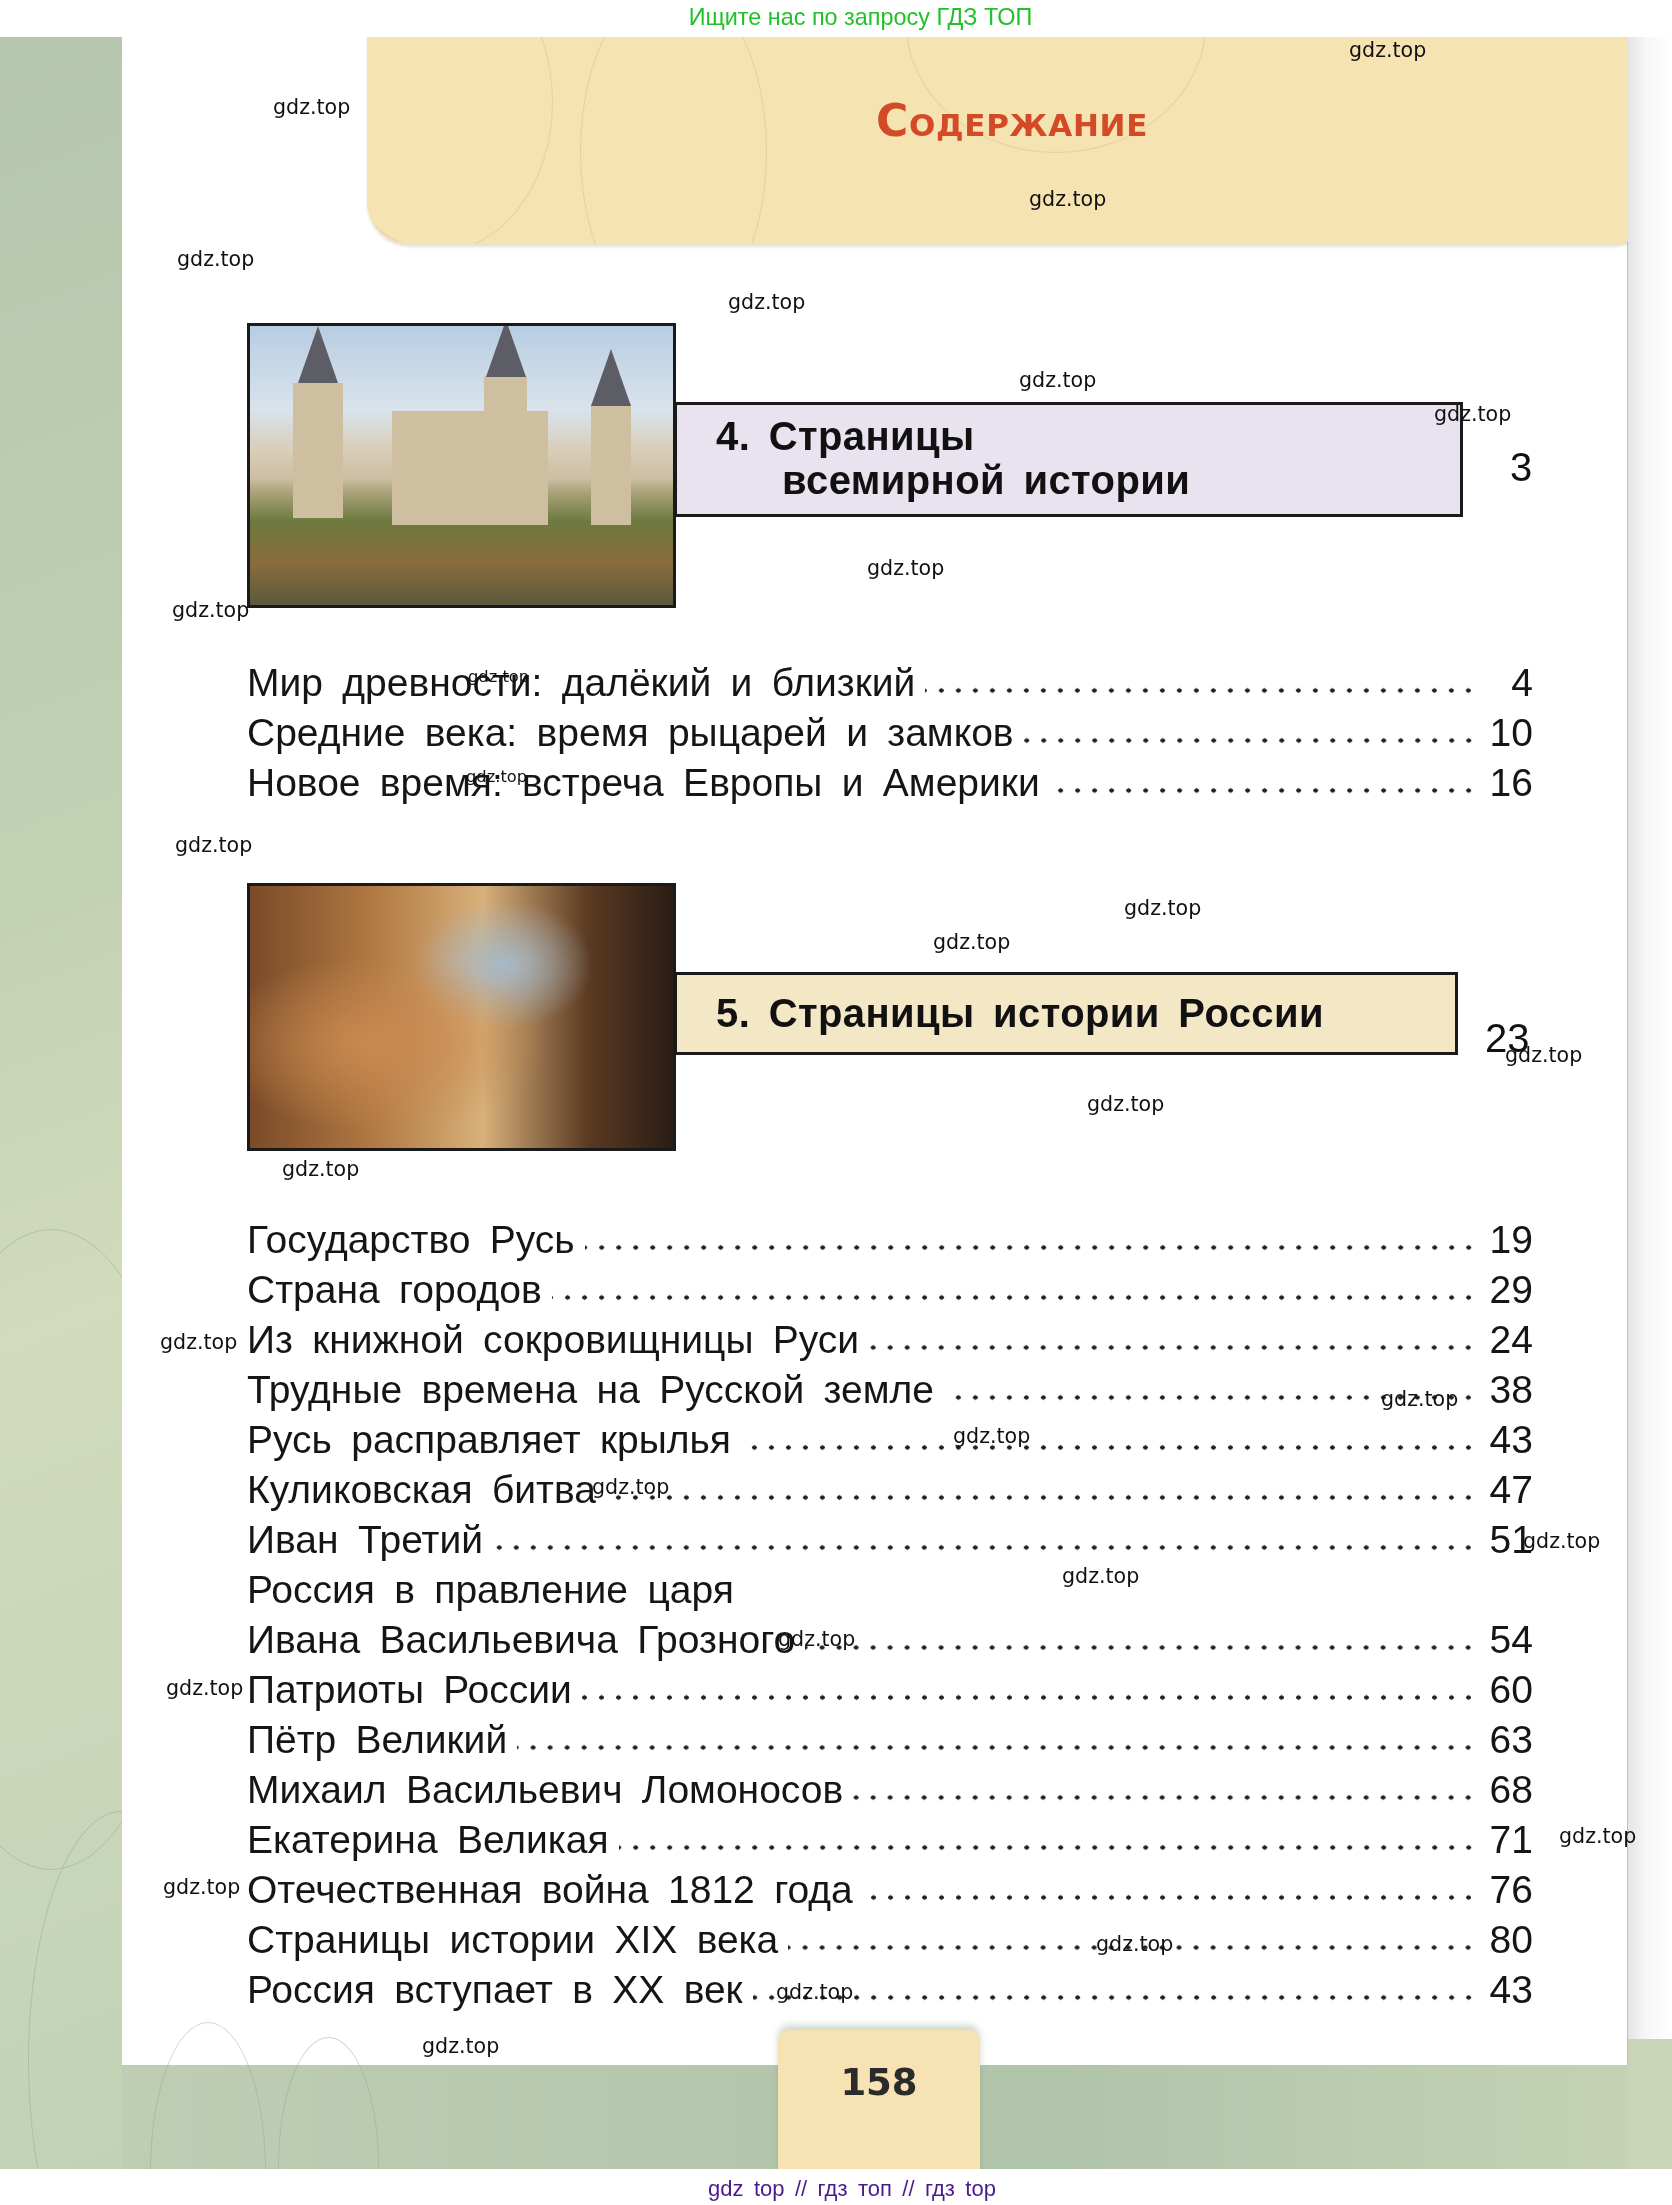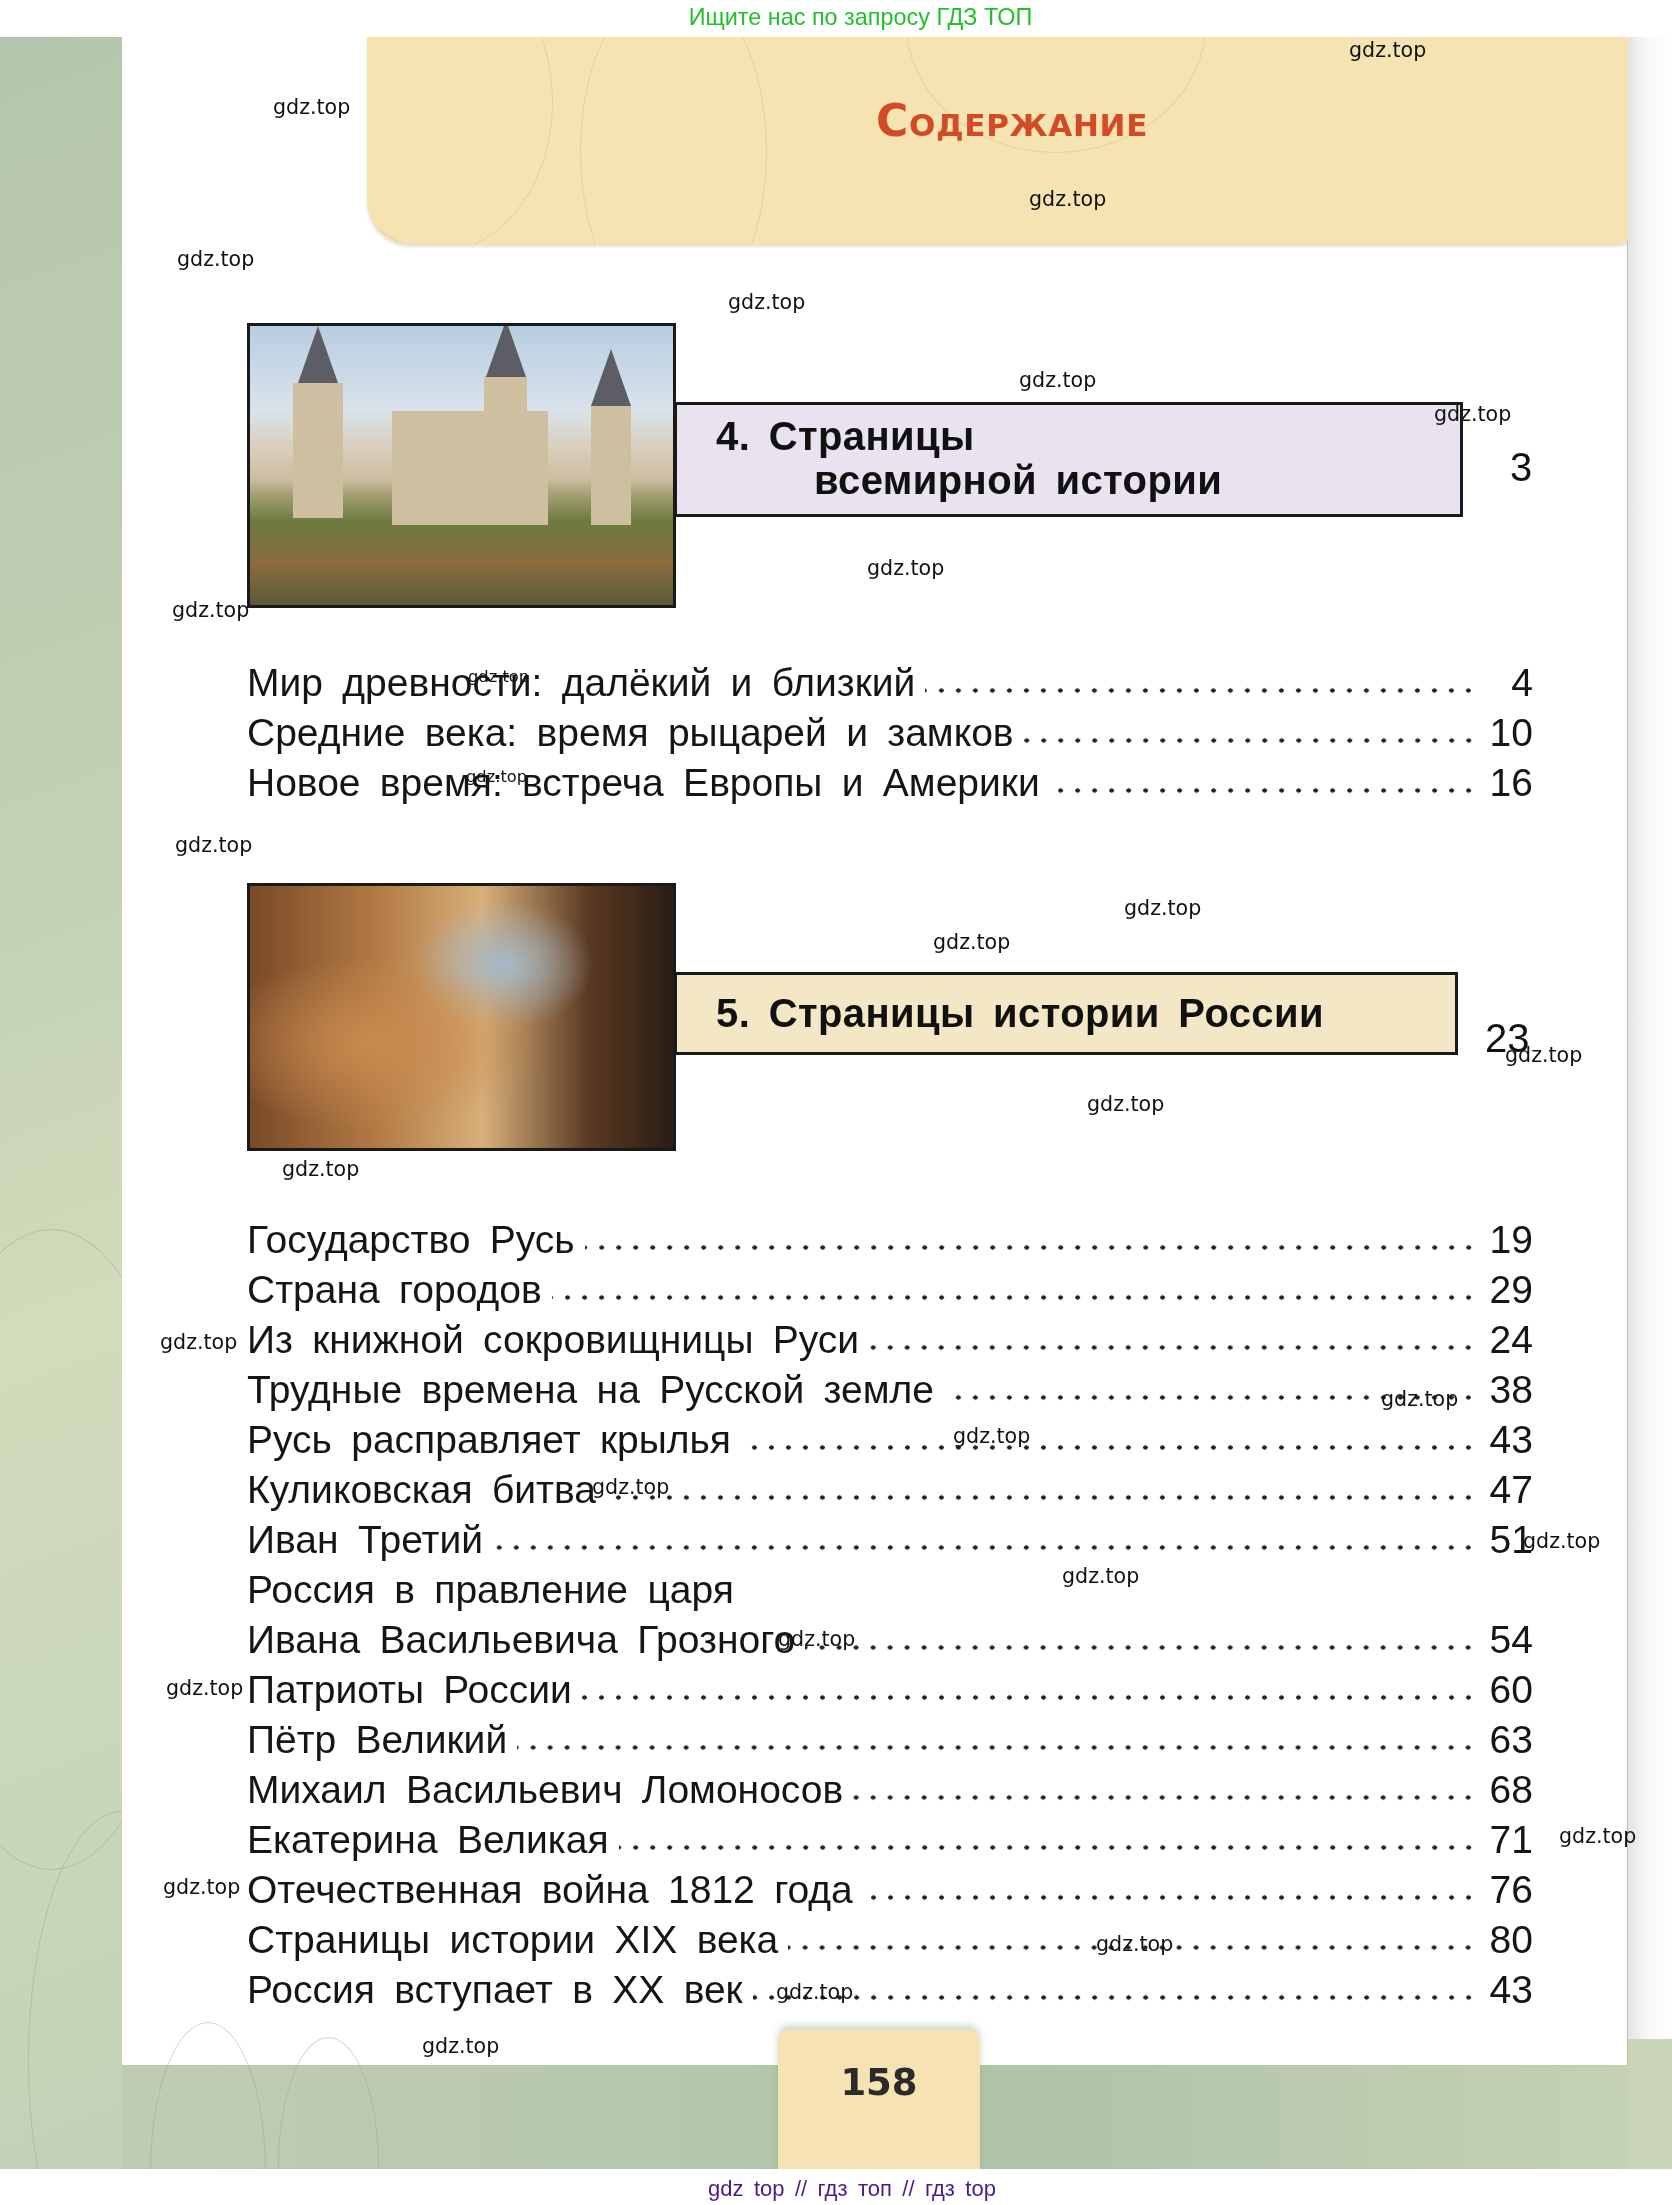--- a/index.html
+++ b/index.html
@@ -74,21 +74,21 @@
   .chapter-box {
     position: absolute; border: 3.5px solid #1a1a1a; box-sizing: border-box;
   }
   .ch4-box { left: 674px; top: 365px; width: 789px; height: 115px; background: #e9e3ef; }
   .ch5-box { left: 674px; top: 935px; width: 784px; height: 83px; background: #f3e7c6; }
   .chapter-title {
     position: absolute; font-weight: bold; font-size: 40px; color: #111; line-height: 45px;
     font-family: "Liberation Sans", sans-serif; letter-spacing: 0.4px; word-spacing: 7px;
   }
   .ch4-title1 { left: 39px; top: 8.5px; }
-  .ch4-title2 { left: 105px; top: 53px; margin-left: 32px; }
+  .ch4-title2 { left: 105px; top: 53px; }
   .ch5-title { left: 39px; top: 15.6px; }
   .chapter-page {
     position: absolute; font-size: 40px; color: #111; font-family: "Liberation Sans", sans-serif;
   }
   .ch4-page { left: 1510px; top: 408px; }
   .ch5-page { left: 1485px; top: 979px; }
   .toc-list { position: absolute; left: 247px; width: 1286px; }
   .toc-row {
     position: relative; height: 50px; display: flex; align-items: flex-end;
     font-size: 39px; color: #151515; font-family: "Liberation Sans", sans-serif; word-spacing: 8.5px;

